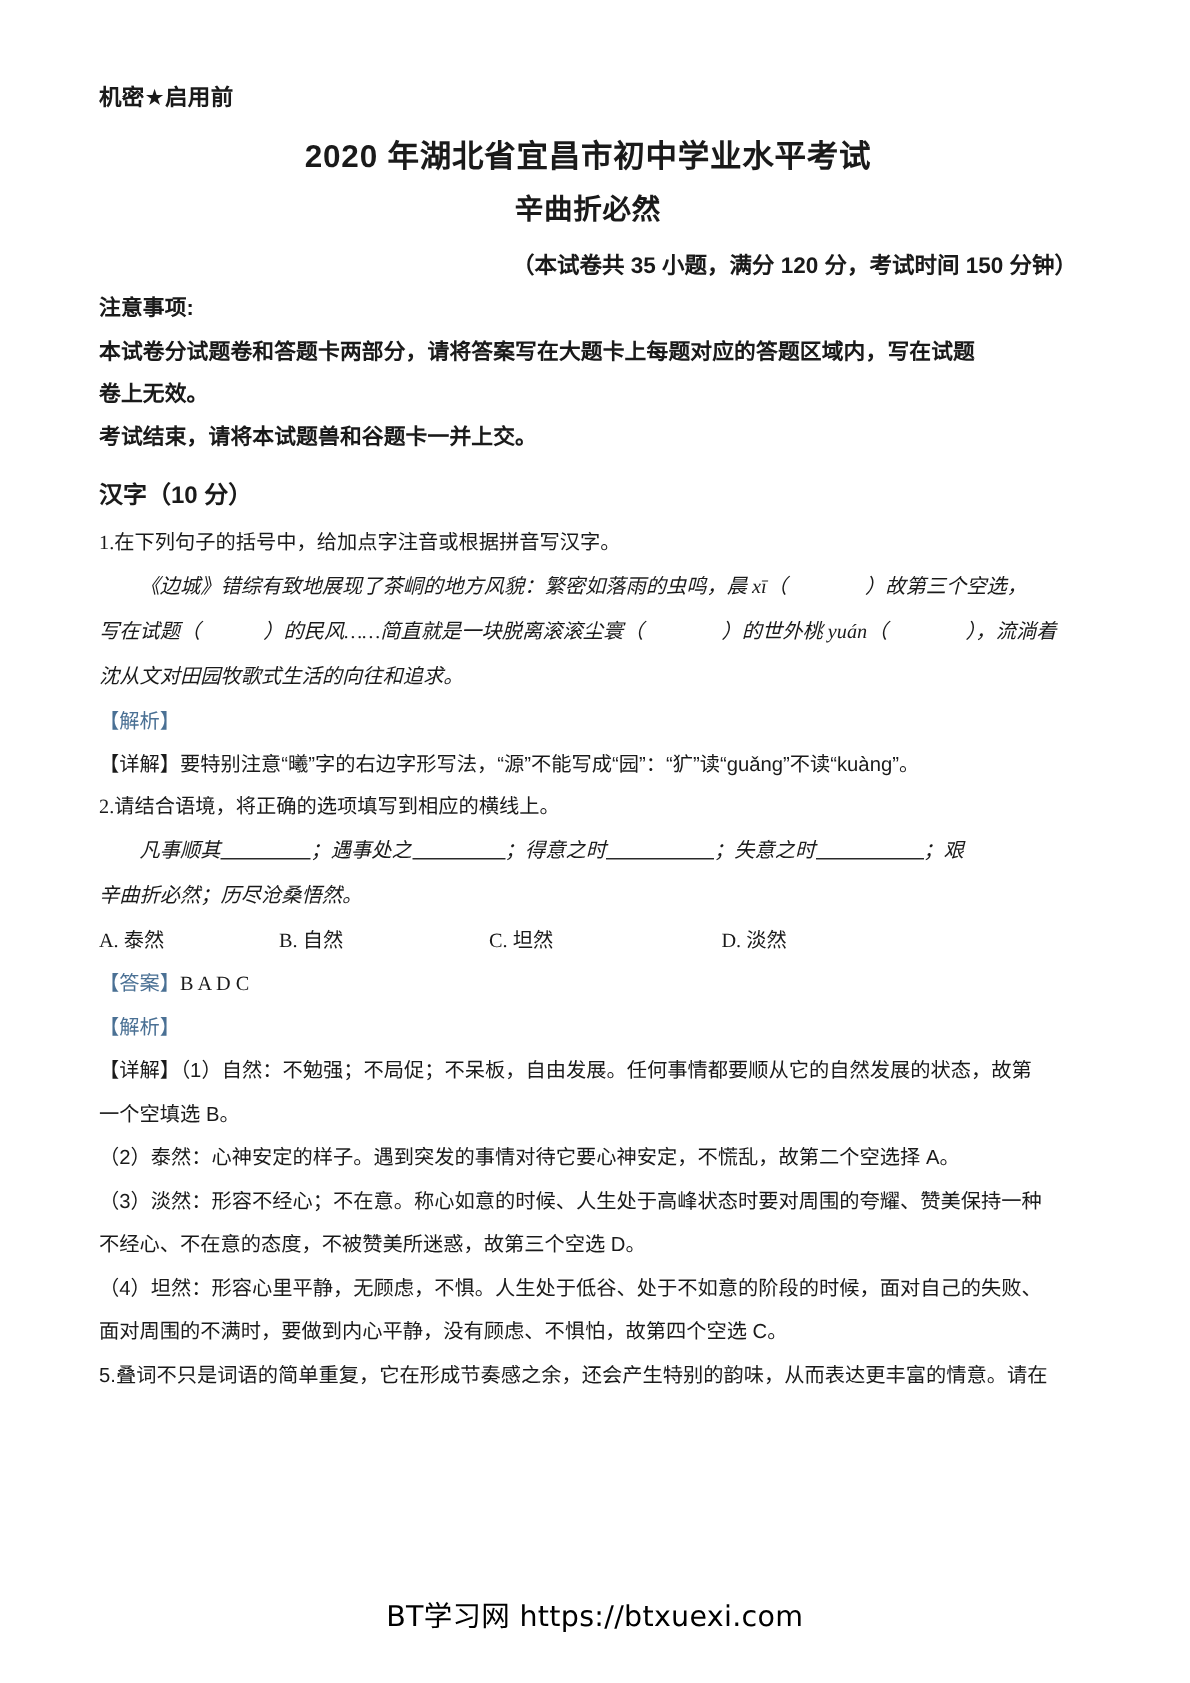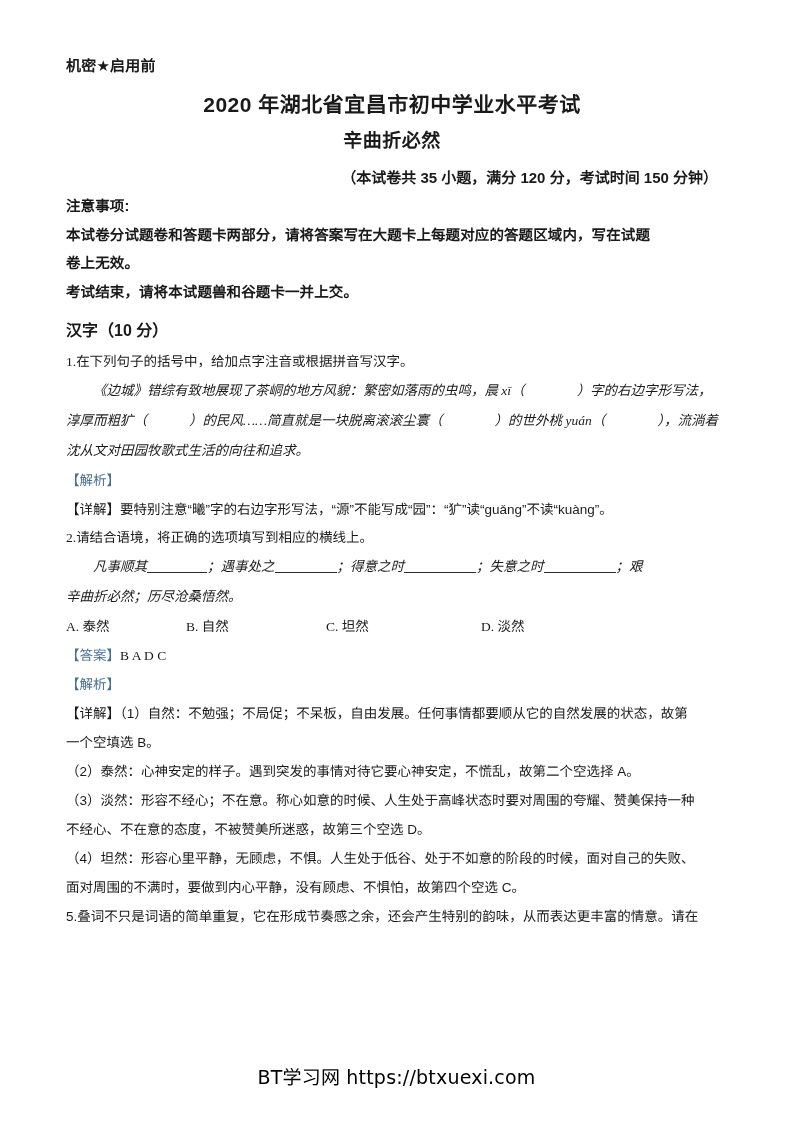--- a/index.html
+++ b/index.html
@@ -194,23 +194,23 @@
       <p>注意事项:</p>
       <p>本试卷分试题卷和答题卡两部分，请将答案写在大题卡上每题对应的答题区域内，写在试题</p>
       <p>卷上无效。</p>
       <p>考试结束，请将本试题兽和谷题卡一并上交。</p>
     </div>
 
     <div class="section-heading">汉字（10 分）</div>
 
     <p class="q-stem">1.在下列句子的括号中，给加点字注音或根据拼音写汉字。</p>
 
-    <p class="passage"><span>《边城》错综有致地展现了茶峒的地方风貌：繁密如落雨的虫鸣，晨 xī（</span><span class="gap-md"></span><span>）字的右边字形写法，</span></p>
-
-    <p class="passage cont"><span>淳厚而粗犷（</span><span class="gap-sm"></span><span>）的民风……简直就是一块脱离滚滚尘寰（</span><span class="gap-md"></span><span>）的世外桃 yuán（</span><span class="gap-md"></span><span>），流淌着</span></p>
+    <p class="passage"><span>《边城》错综有致地展现了茶峒的地方风貌：繁密如落雨的虫鸣，晨 xī（</span><span class="gap-md"></span><span>）故第三个空选，</span></p>
+
+    <p class="passage cont"><span>写在试题（</span><span class="gap-sm"></span><span>）的民风……简直就是一块脱离滚滚尘寰（</span><span class="gap-md"></span><span>）的世外桃 yuán（</span><span class="gap-md"></span><span>），流淌着</span></p>
 
     <p class="passage cont">沈从文对田园牧歌式生活的向往和追求。</p>
 
 
     <p class="ans-line"><span class="tag-blue">【解析】</span></p>
 
     <p class="explain"><span class="detail-tag">【详解】</span><span>要特别注意“曦”字的右边字形写法，“源”不能写成“园”：“犷”读“guǎng”不读“kuàng”。</span></p>
 
     <p class="q-stem">2.请结合语境，将正确的选项填写到相应的横线上。</p>
 

